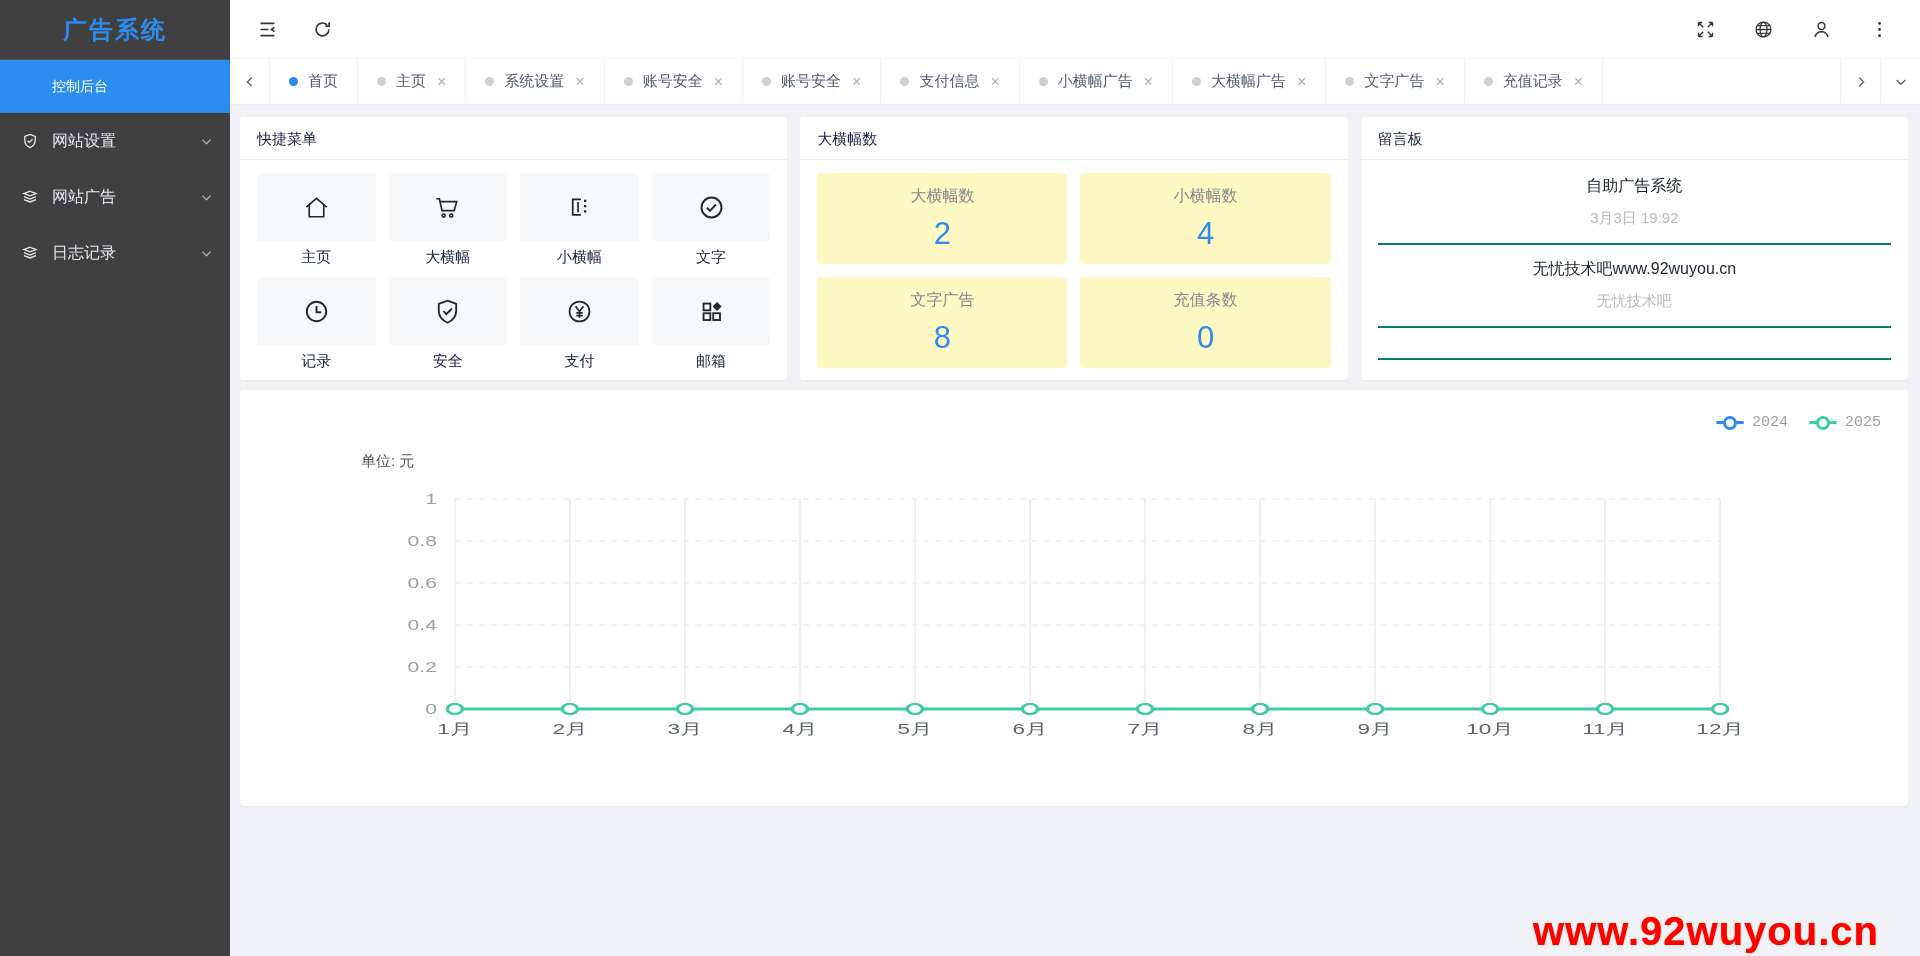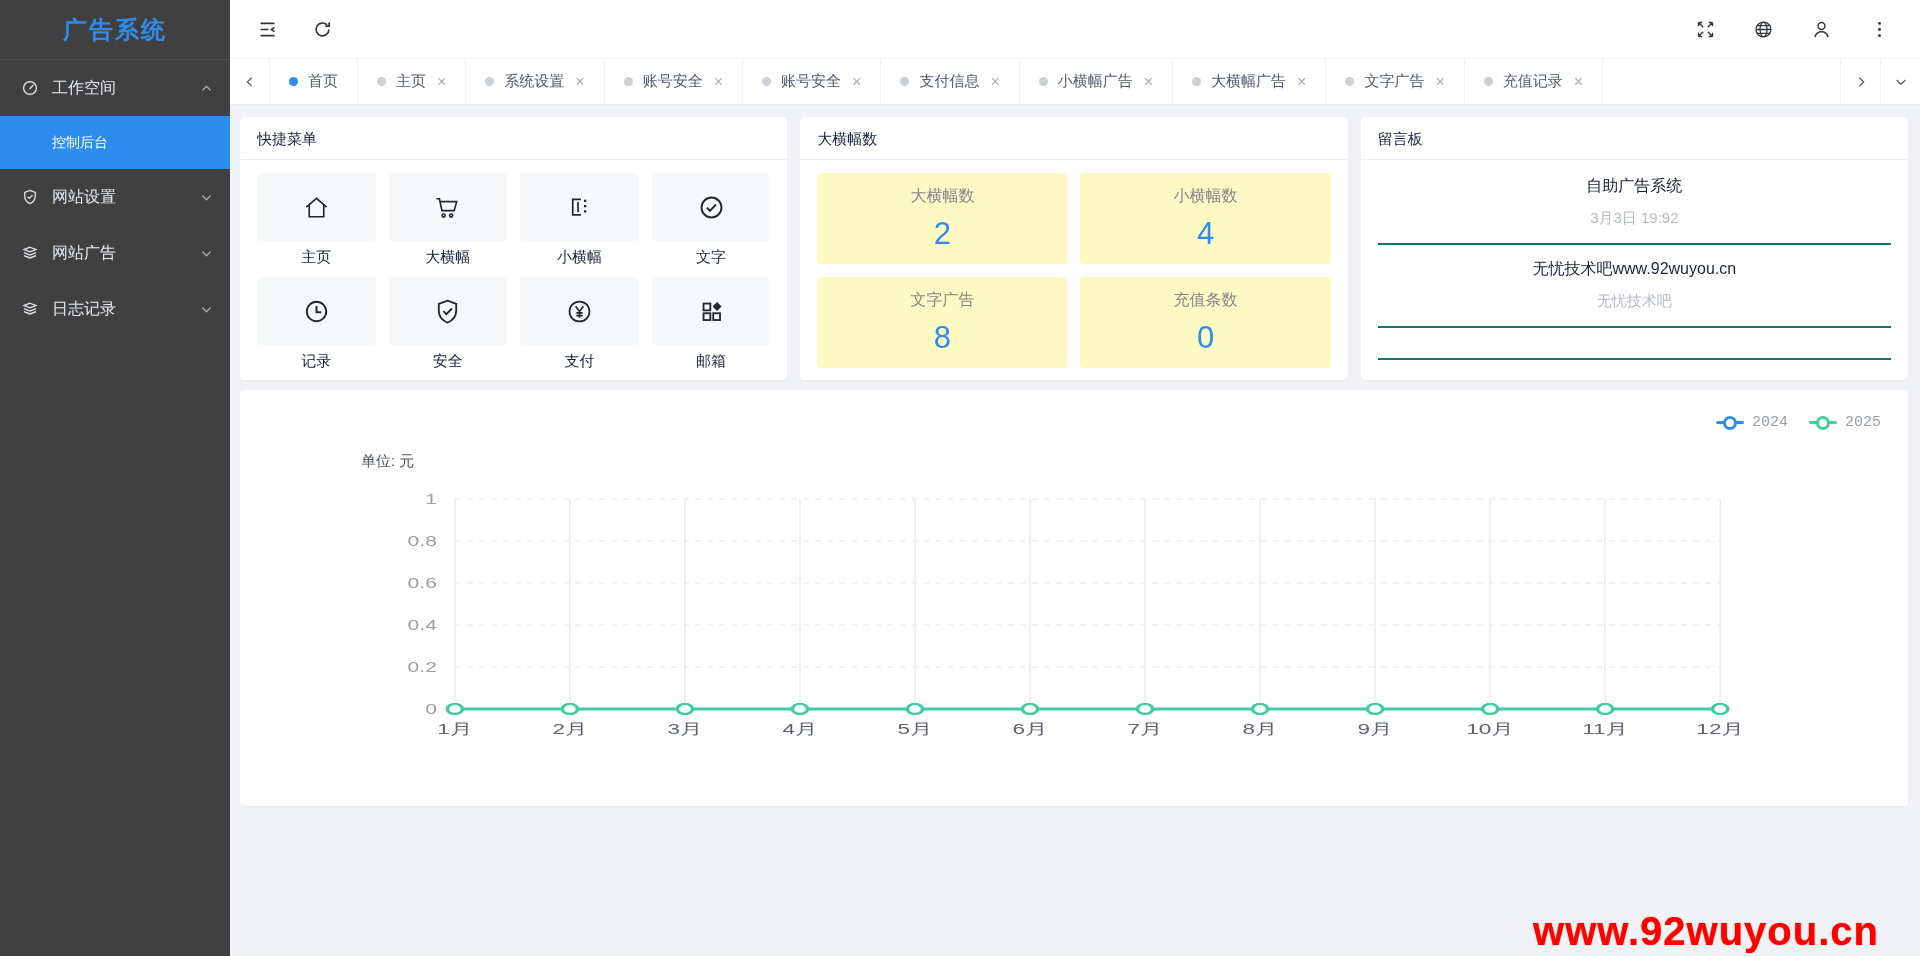--- a/index.html
+++ b/index.html
@@ -76,35 +76,20 @@
   .watermark { position:fixed; right:41px; bottom:2px; font-size:40px; font-weight:800; letter-spacing:1px; color:#fd0100; text-shadow:0 0 1px #ff4d00; }
 </style>
 </head>
 <body>
 
 <div class="app">
 
   <aside class="sidebar">
     <div class="logo">广告系统</div>
     <nav>
-      <div class="menu-item">
-        <span class="mi-icon">
-          <svg viewBox="0 0 24 24" fill="none" stroke="currentColor" stroke-width="1.7">
-              <circle cx="12" cy="12" r="8.6"></circle>
-              <path d="M12 12.5l4.4-4.4"></path>
-              <circle cx="12" cy="12.5" r="1" fill="currentColor" stroke="none"></circle>
-            </svg>
-        </span>
-        <span class="mi-label">工作空间</span>
-        <span class="mi-caret">
-          <svg viewBox="0 0 24 24" fill="none" stroke="currentColor" stroke-width="2.2">
-              <path d="M5.5 15l6.5-6.5L18.5 15"></path>
-            </svg>
-        </span>
-      </div>
       <div class="menu-sub active">
         <span>控制后台</span>
       </div>
       <div class="menu-item">
         <span class="mi-icon">
           <svg viewBox="0 0 24 24" fill="none" stroke="currentColor" stroke-width="1.7">
               <path d="M12 3.2l7 2.6v5.3c0 4.6-2.9 7.8-7 9.7-4.1-1.9-7-5.1-7-9.7V5.8z"></path>
               <path d="M8.8 11.6l2.3 2.3 4.3-4.3"></path>
             </svg>
         </span>

